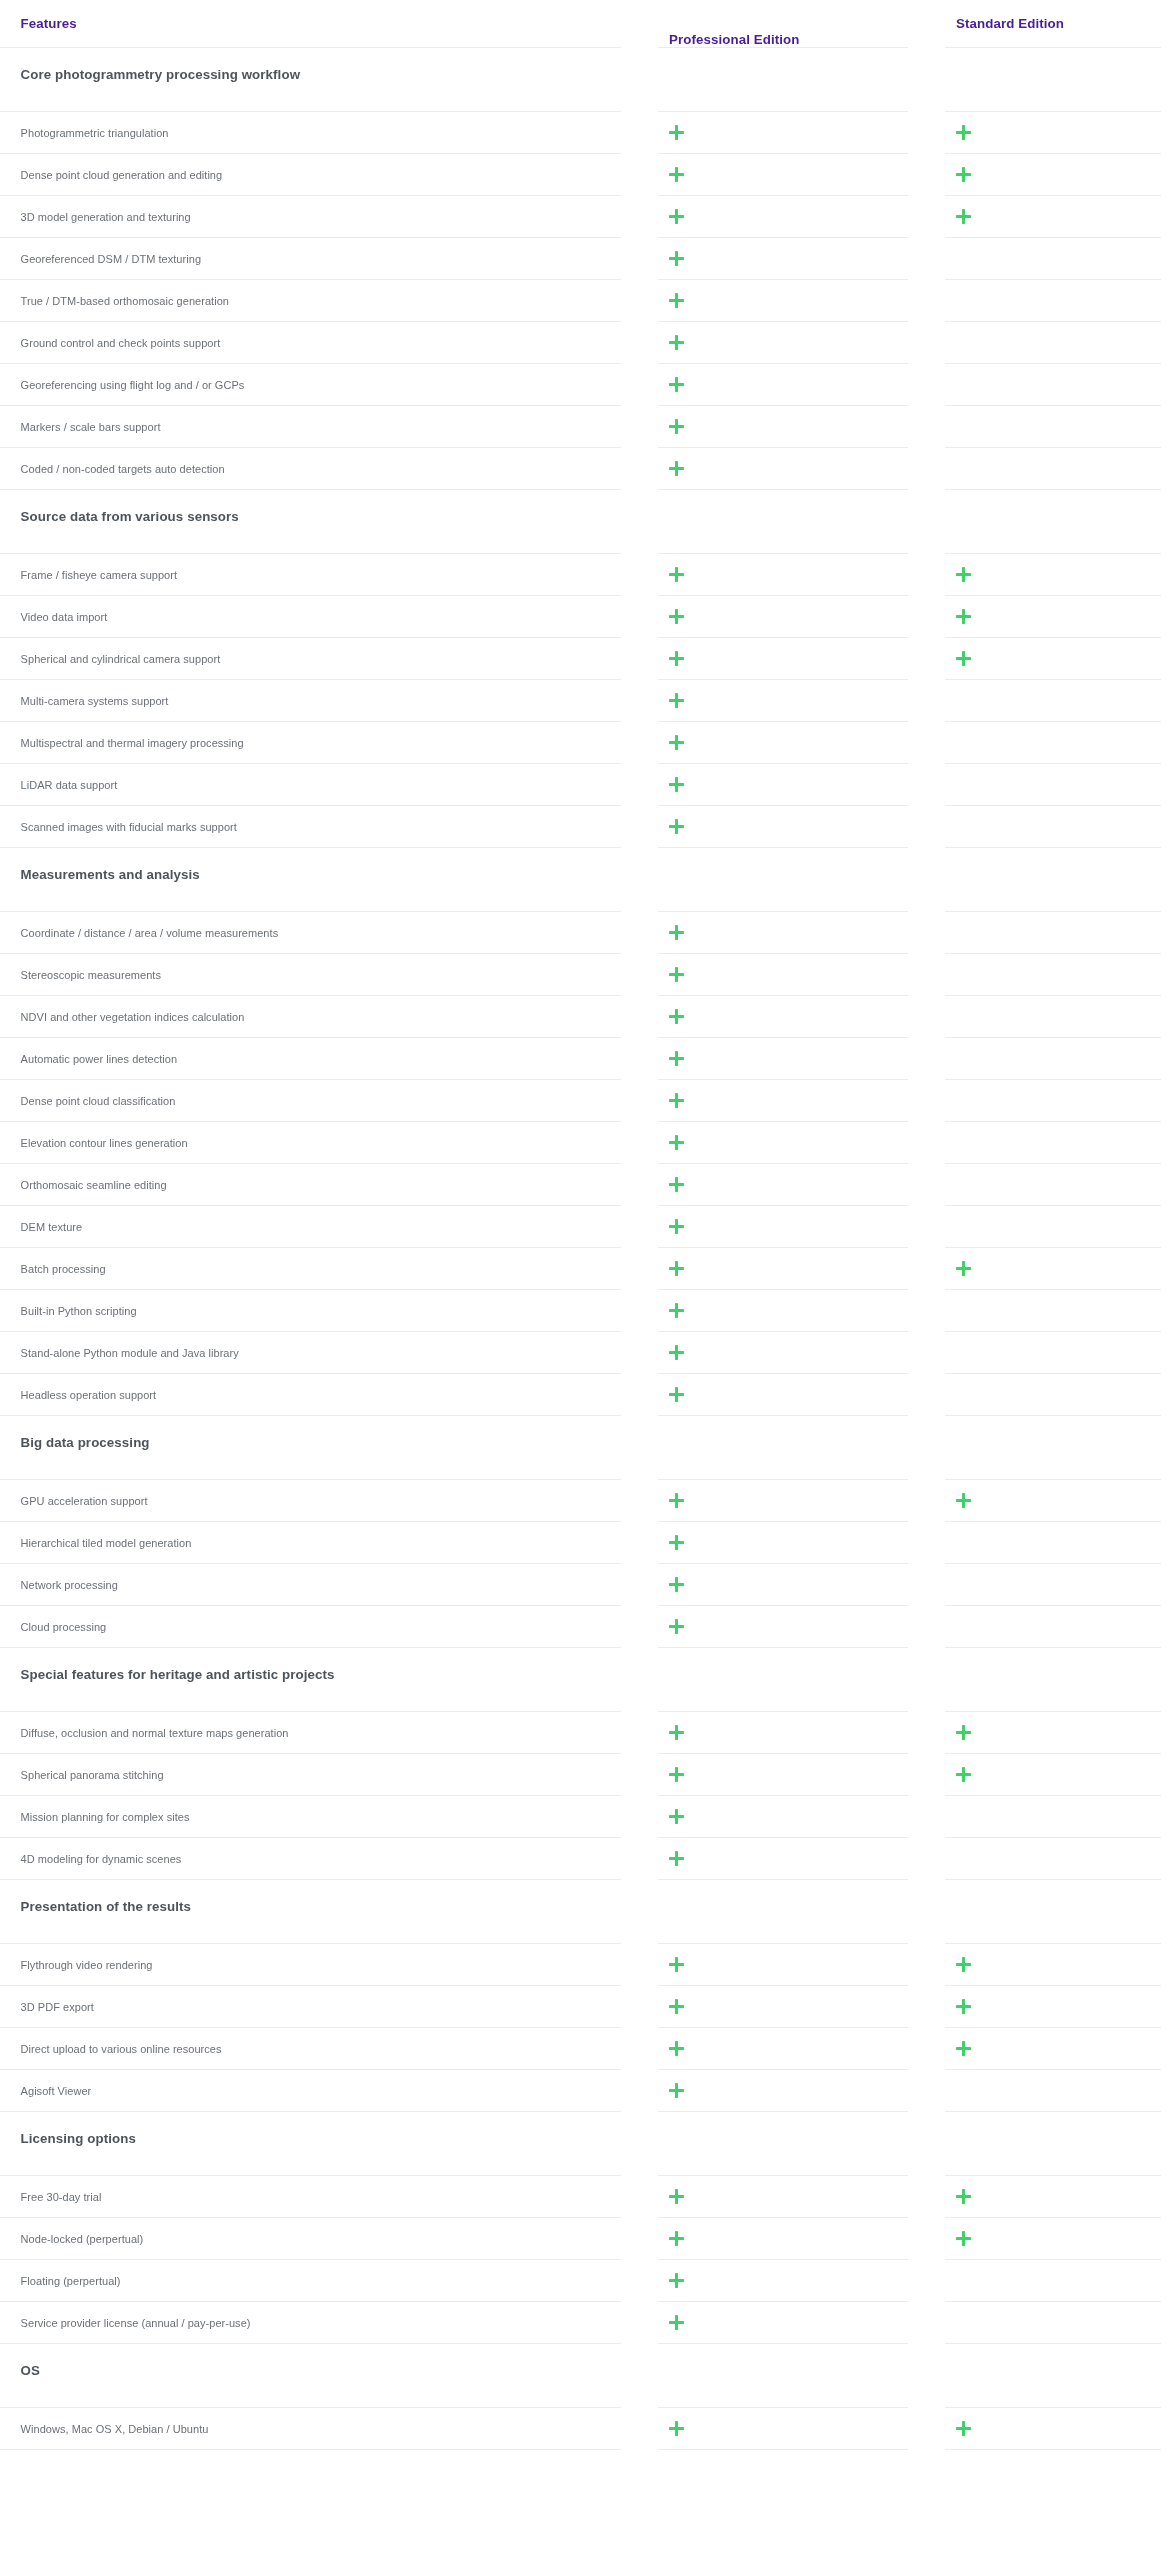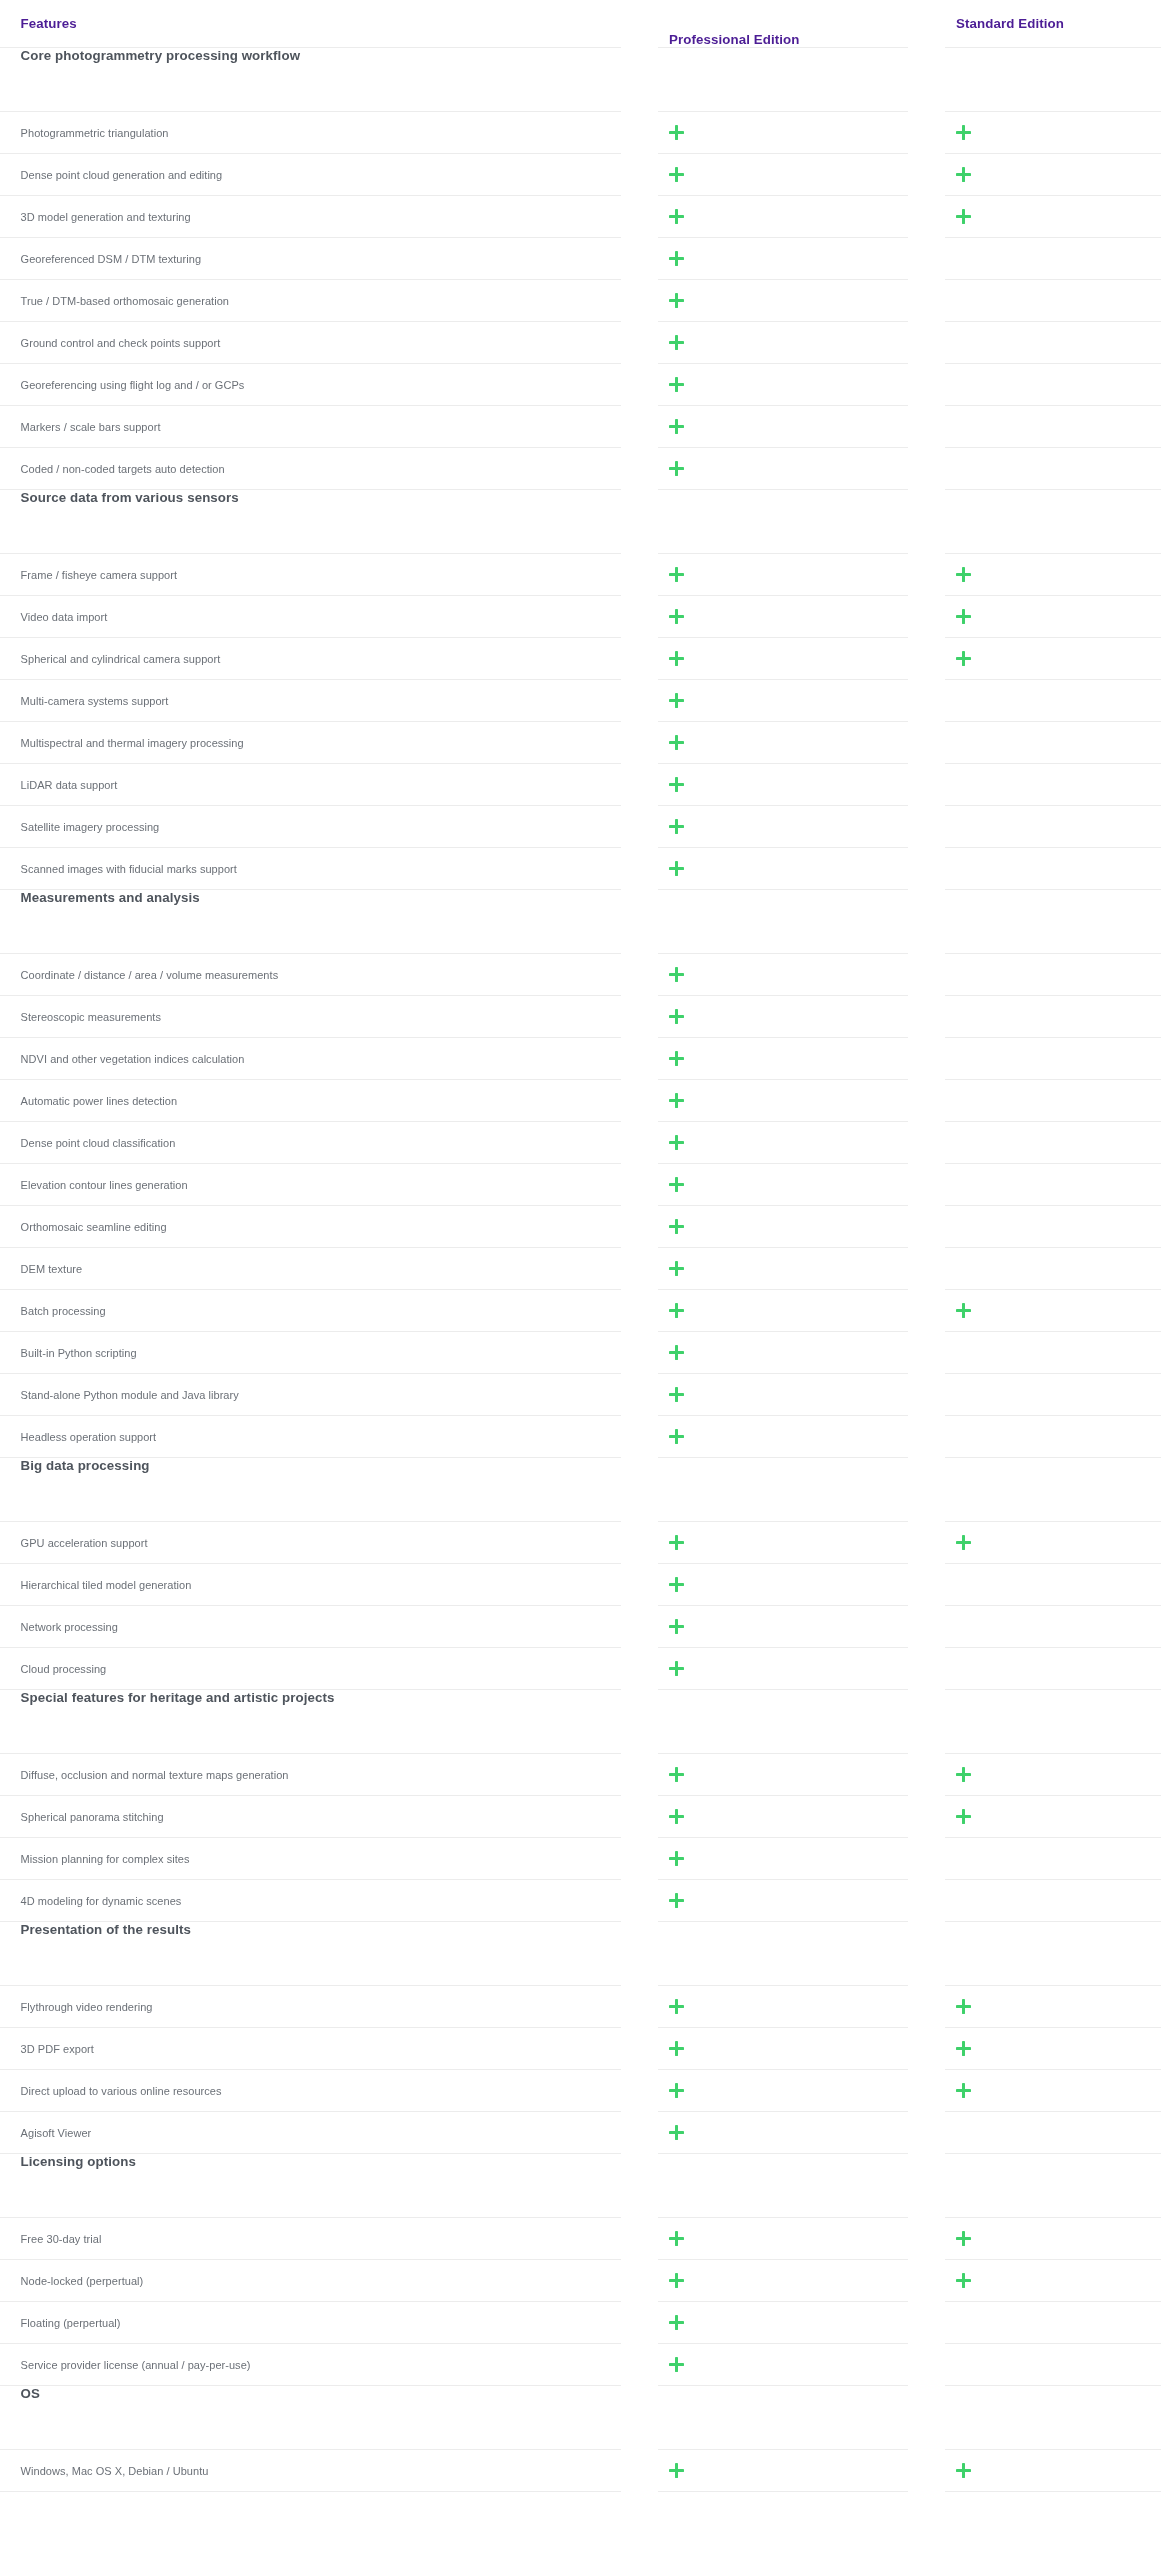--- a/index.html
+++ b/index.html
@@ -58,21 +58,21 @@
     font-size: 13.3px;
     font-weight: bold;
     color: #4c1d95;
     letter-spacing: 0.1px;
     white-space: nowrap;
   }
 
   
   tr.section-row .cell {
     height: 64px;
-    align-items: flex-start;
+    align-items: center;
     padding-bottom: 10.3px;
   }
   .section-title {
     font-size: 13.3px;
     font-weight: bold;
     color: #4e545c;
     letter-spacing: 0.1px;
     white-space: nowrap;
   }
 
@@ -423,37 +423,20 @@
           </td>
           <td class="col-std">
             <div class="cell">
               <span class="mark-empty"></span>
             </div>
           </td>
         </tr>
         <tr>
           <td class="col-feature">
             <div class="cell">
-              <span class="feature-label">Satellite imagery processing</span>
-            </div>
-          </td>
-          <td class="col-pro">
-            <div class="cell">
-              <span class="plus"></span>
-            </div>
-          </td>
-          <td class="col-std">
-            <div class="cell">
-              <span class="mark-empty"></span>
-            </div>
-          </td>
-        </tr>
-        <tr>
-          <td class="col-feature">
-            <div class="cell">
               <span class="feature-label">Scanned images with fiducial marks support</span>
             </div>
           </td>
           <td class="col-pro">
             <div class="cell">
               <span class="plus"></span>
             </div>
           </td>
           <td class="col-std">
             <div class="cell">

